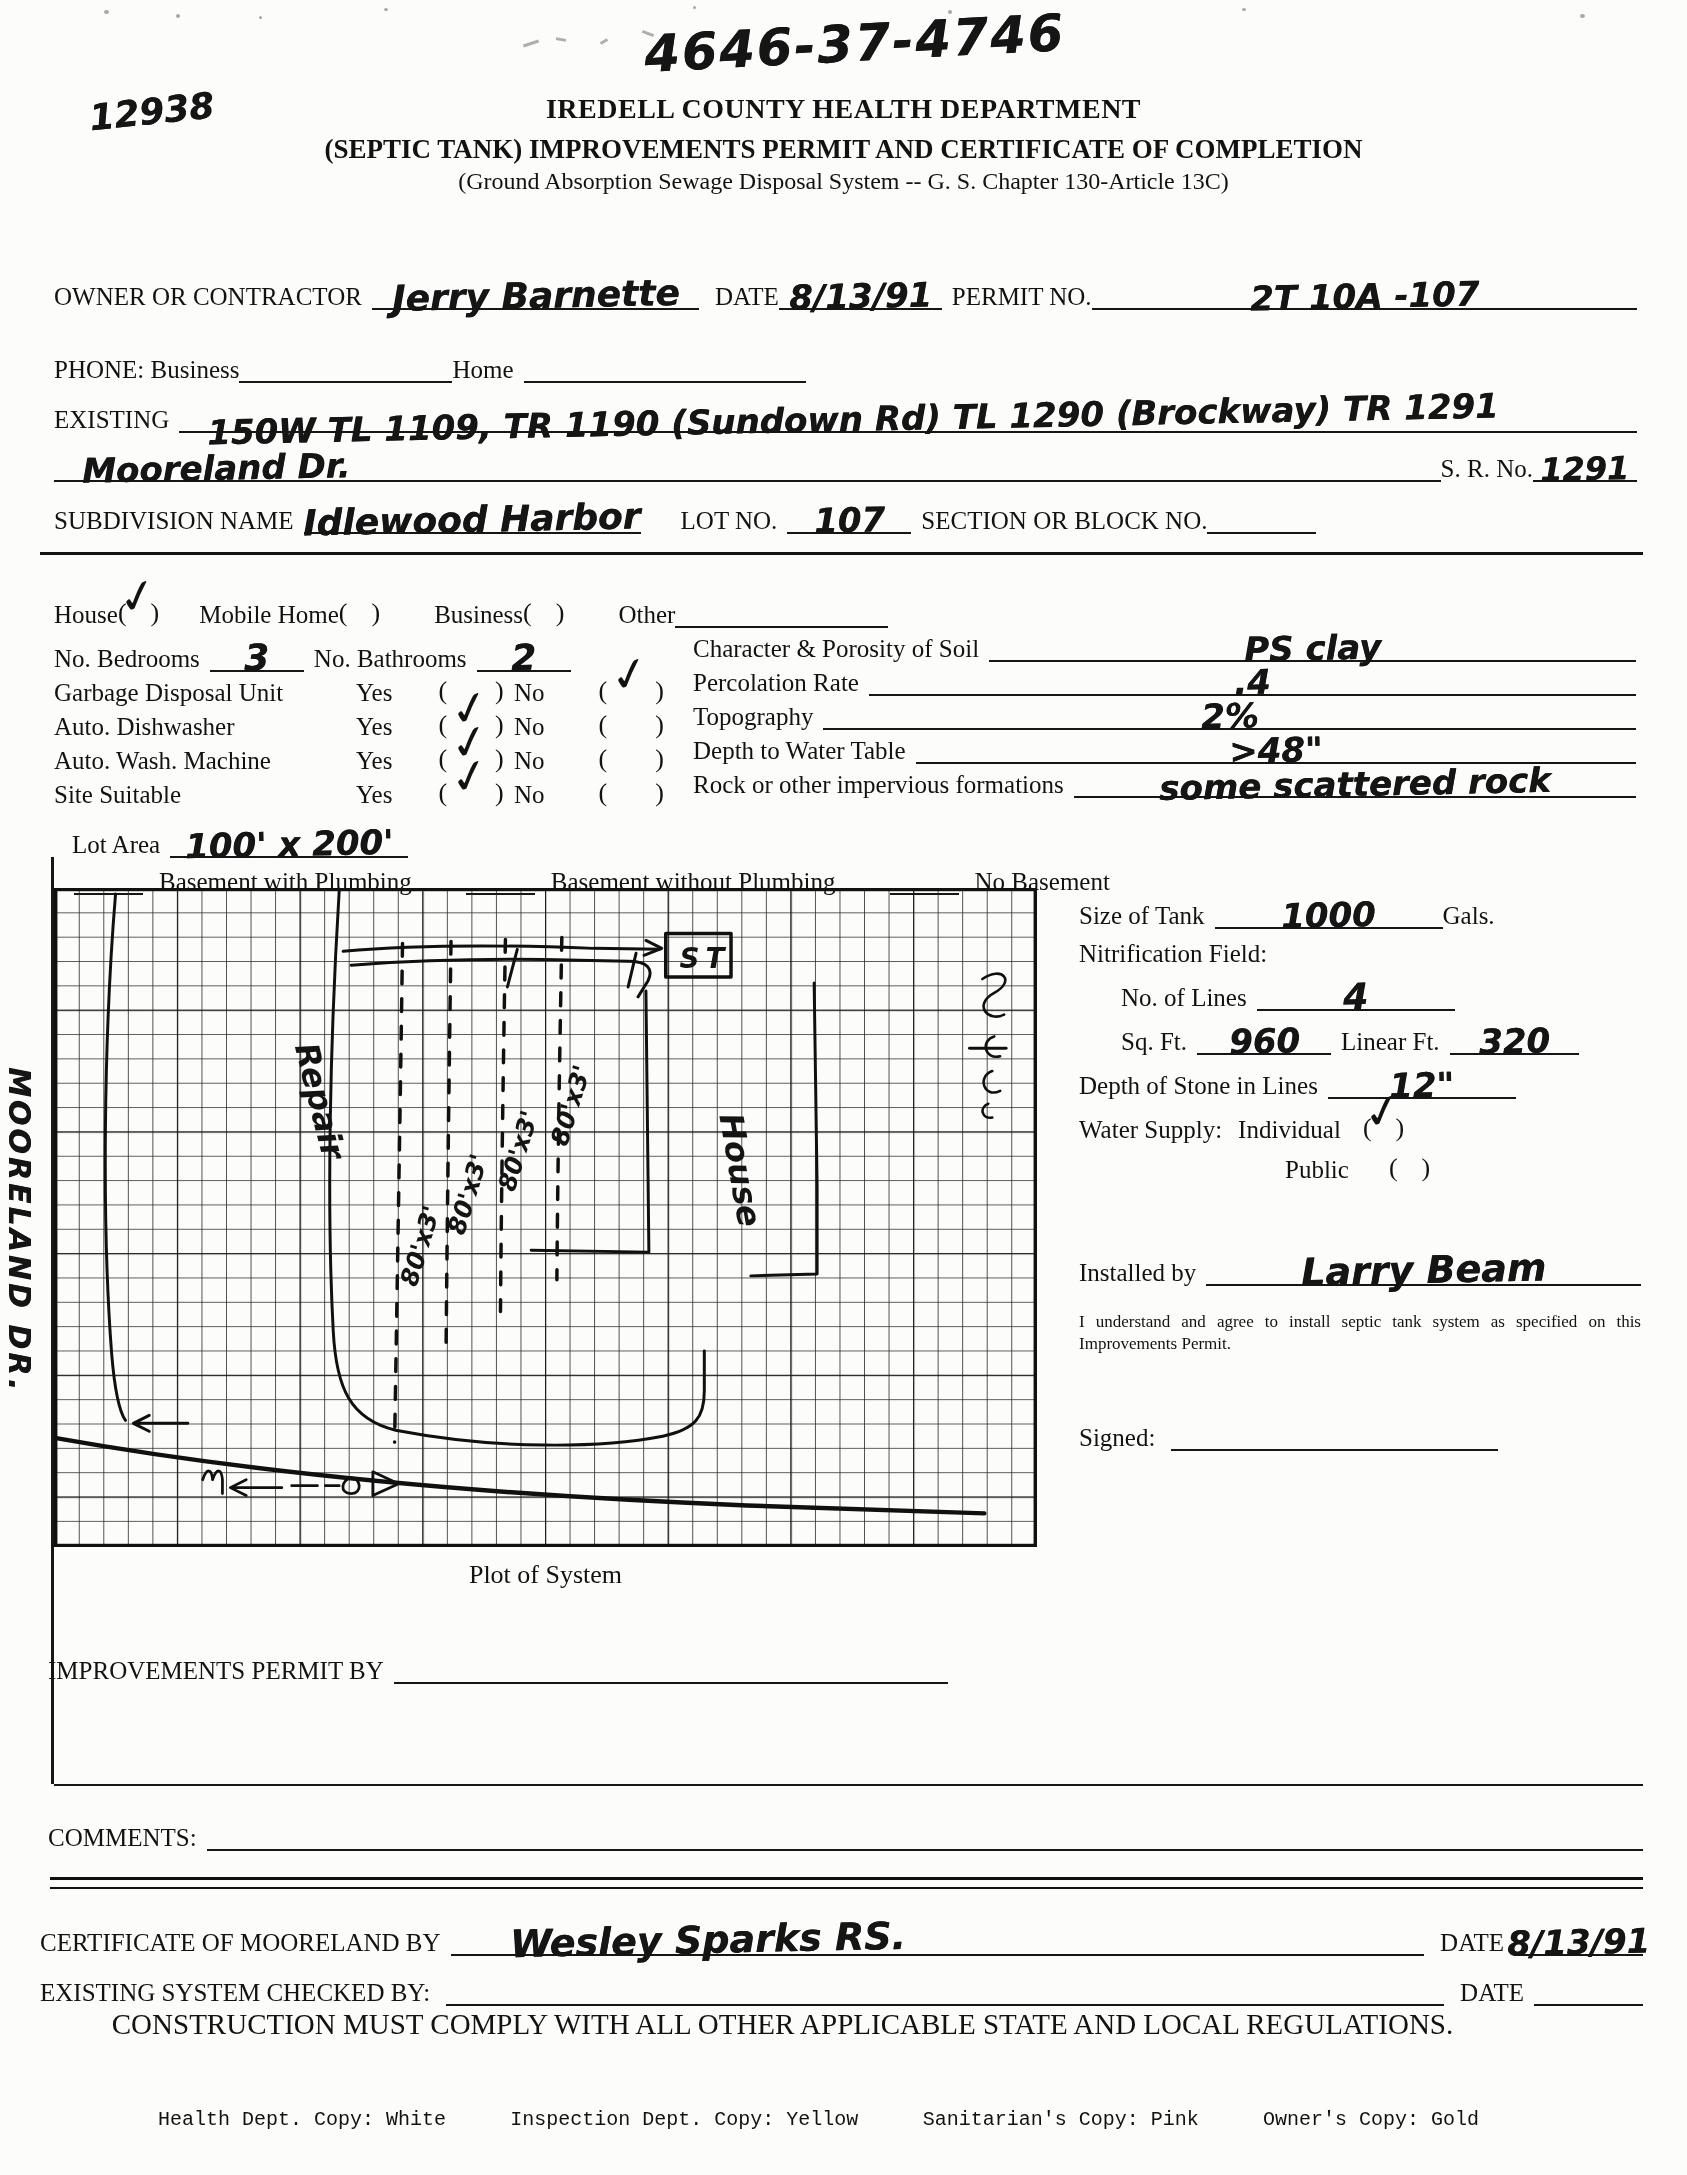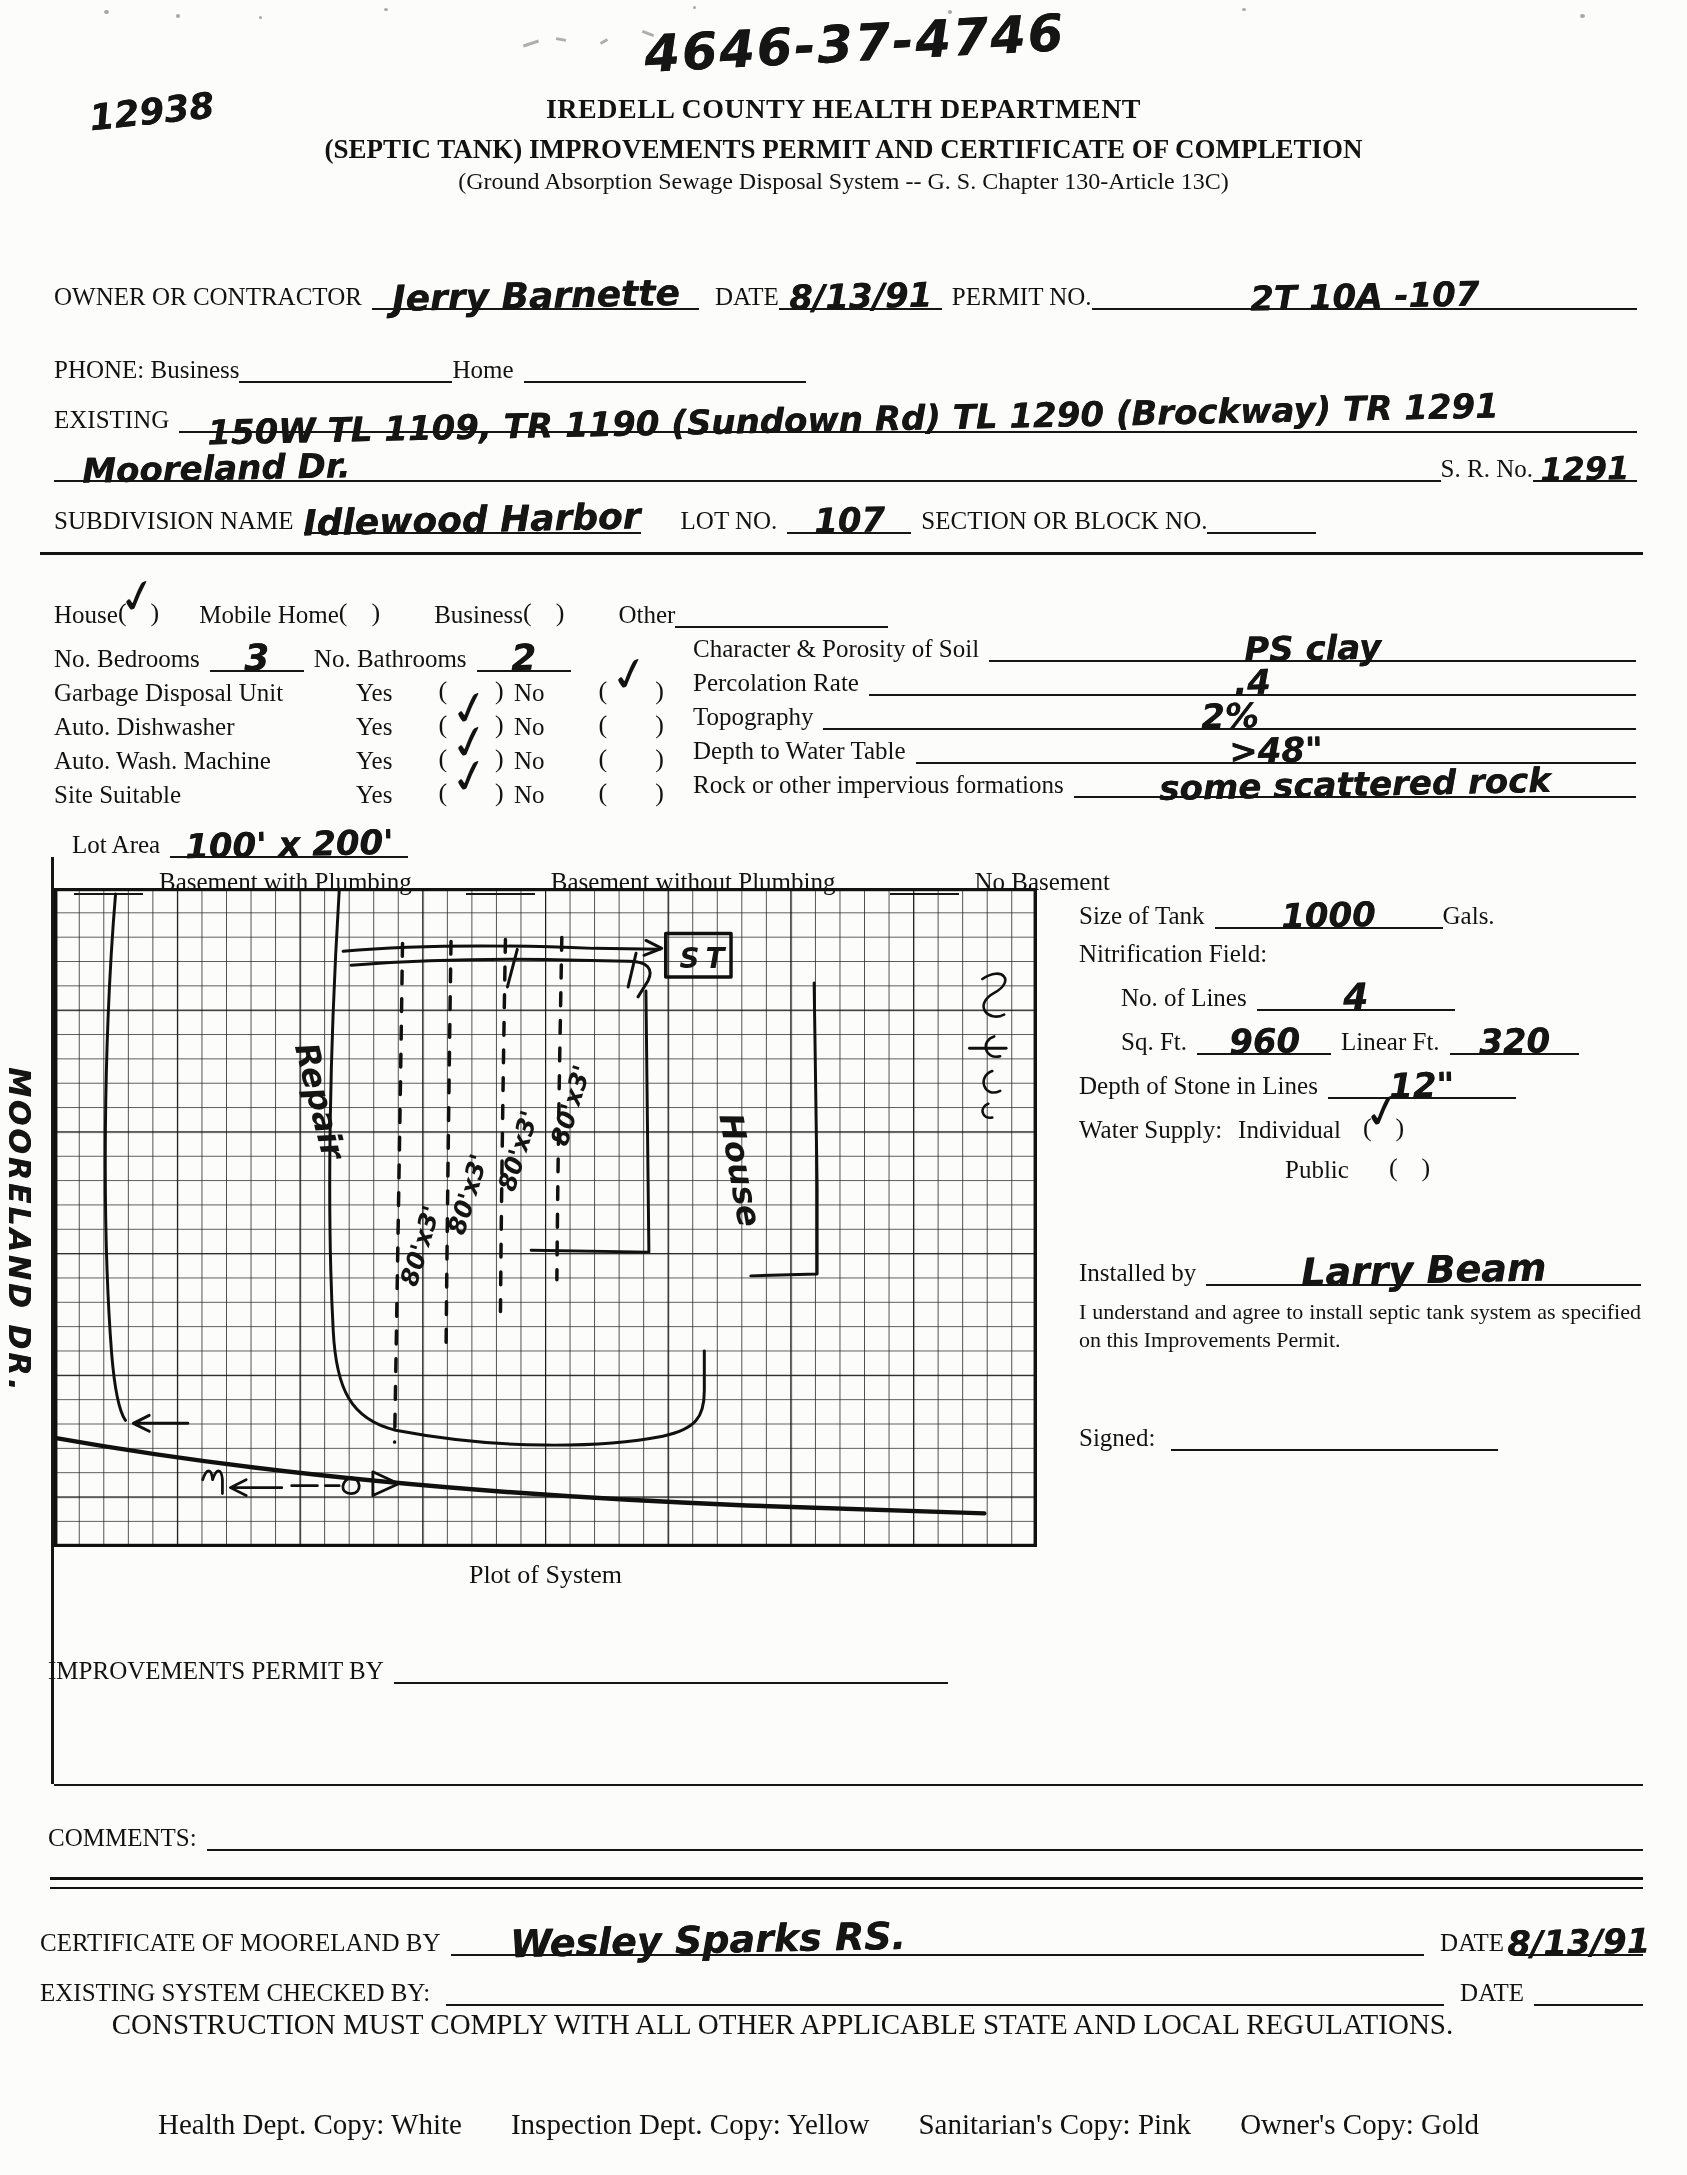--- a/index.html
+++ b/index.html
@@ -75,33 +75,33 @@
     position:absolute; left:2px; top:1067px; height:366px;
     writing-mode:vertical-rl; font-size:30px; letter-spacing:3px;
   }
   #vline { position:absolute; left:51px; top:857px; width:3px; height:927px; background:#161616; }
   #plot-caption { position:absolute; left:54px; top:1560px; width:983px; text-align:center; font-size:26px; }
   .svghw { font-family:"DejaVu Sans",sans-serif; font-style:italic; font-weight:600; fill:#141414; }
   
   #sys-panel { position:absolute; left:1079px; top:889px; right:46px; }
   .sp-row { display:flex; align-items:flex-end; height:40px; margin-bottom:4px; }
   .sp-ind { padding-left:42px; }
-  #agreement { margin-top:12px; font-size:22px; line-height:1.27; text-align:justify; }
+  #agreement { margin-top:25px; font-size:17px; line-height:1.27; text-align:justify; }
   
   #improve-row  { top:1636px; left:48px; width:990px; height:48px; }
   #comments-row { top:1803px; left:48px; right:44px; height:48px; }
   #blank-line { position:absolute; top:1784px; left:54px; right:44px; border-top:2px solid #161616; }
   #dbl-rule { position:absolute; top:1877px; left:50px; right:44px; height:7px;
               border-top:3px solid #121212; border-bottom:2px solid #121212; }
   #cert-row  { top:1899px; left:40px; right:44px; height:57px; }
   #exist-row { top:1964px; left:40px; right:44px; height:42px; }
   #compliance { top:2008px; left:40px; width:1485px; font-size:29px; }
   #void-notice { position:absolute; top:2045px; left:38px; width:1455px; font-size:24px; line-height:1.3; }
   #footer-row { position:absolute; top:2109px; left:158px; right:208px;
-                display:flex; justify-content:space-between; font-size:29px; }
+                display:flex; justify-content:space-between; font-size:20px;font-family:Liberation Mono, monospace; }
 </style>
 </head>
 <body>
 
 <div id="page">
 
   <div class="speck" style="left:104px;top:10px;width:5px;height:4px"></div>
   <div class="speck" style="left:176px;top:14px;width:4px;height:4px"></div>
   <div class="speck" style="left:259px;top:16px;width:3px;height:3px"></div>
   <div class="speck" style="left:384px;top:8px;width:4px;height:3px"></div>

